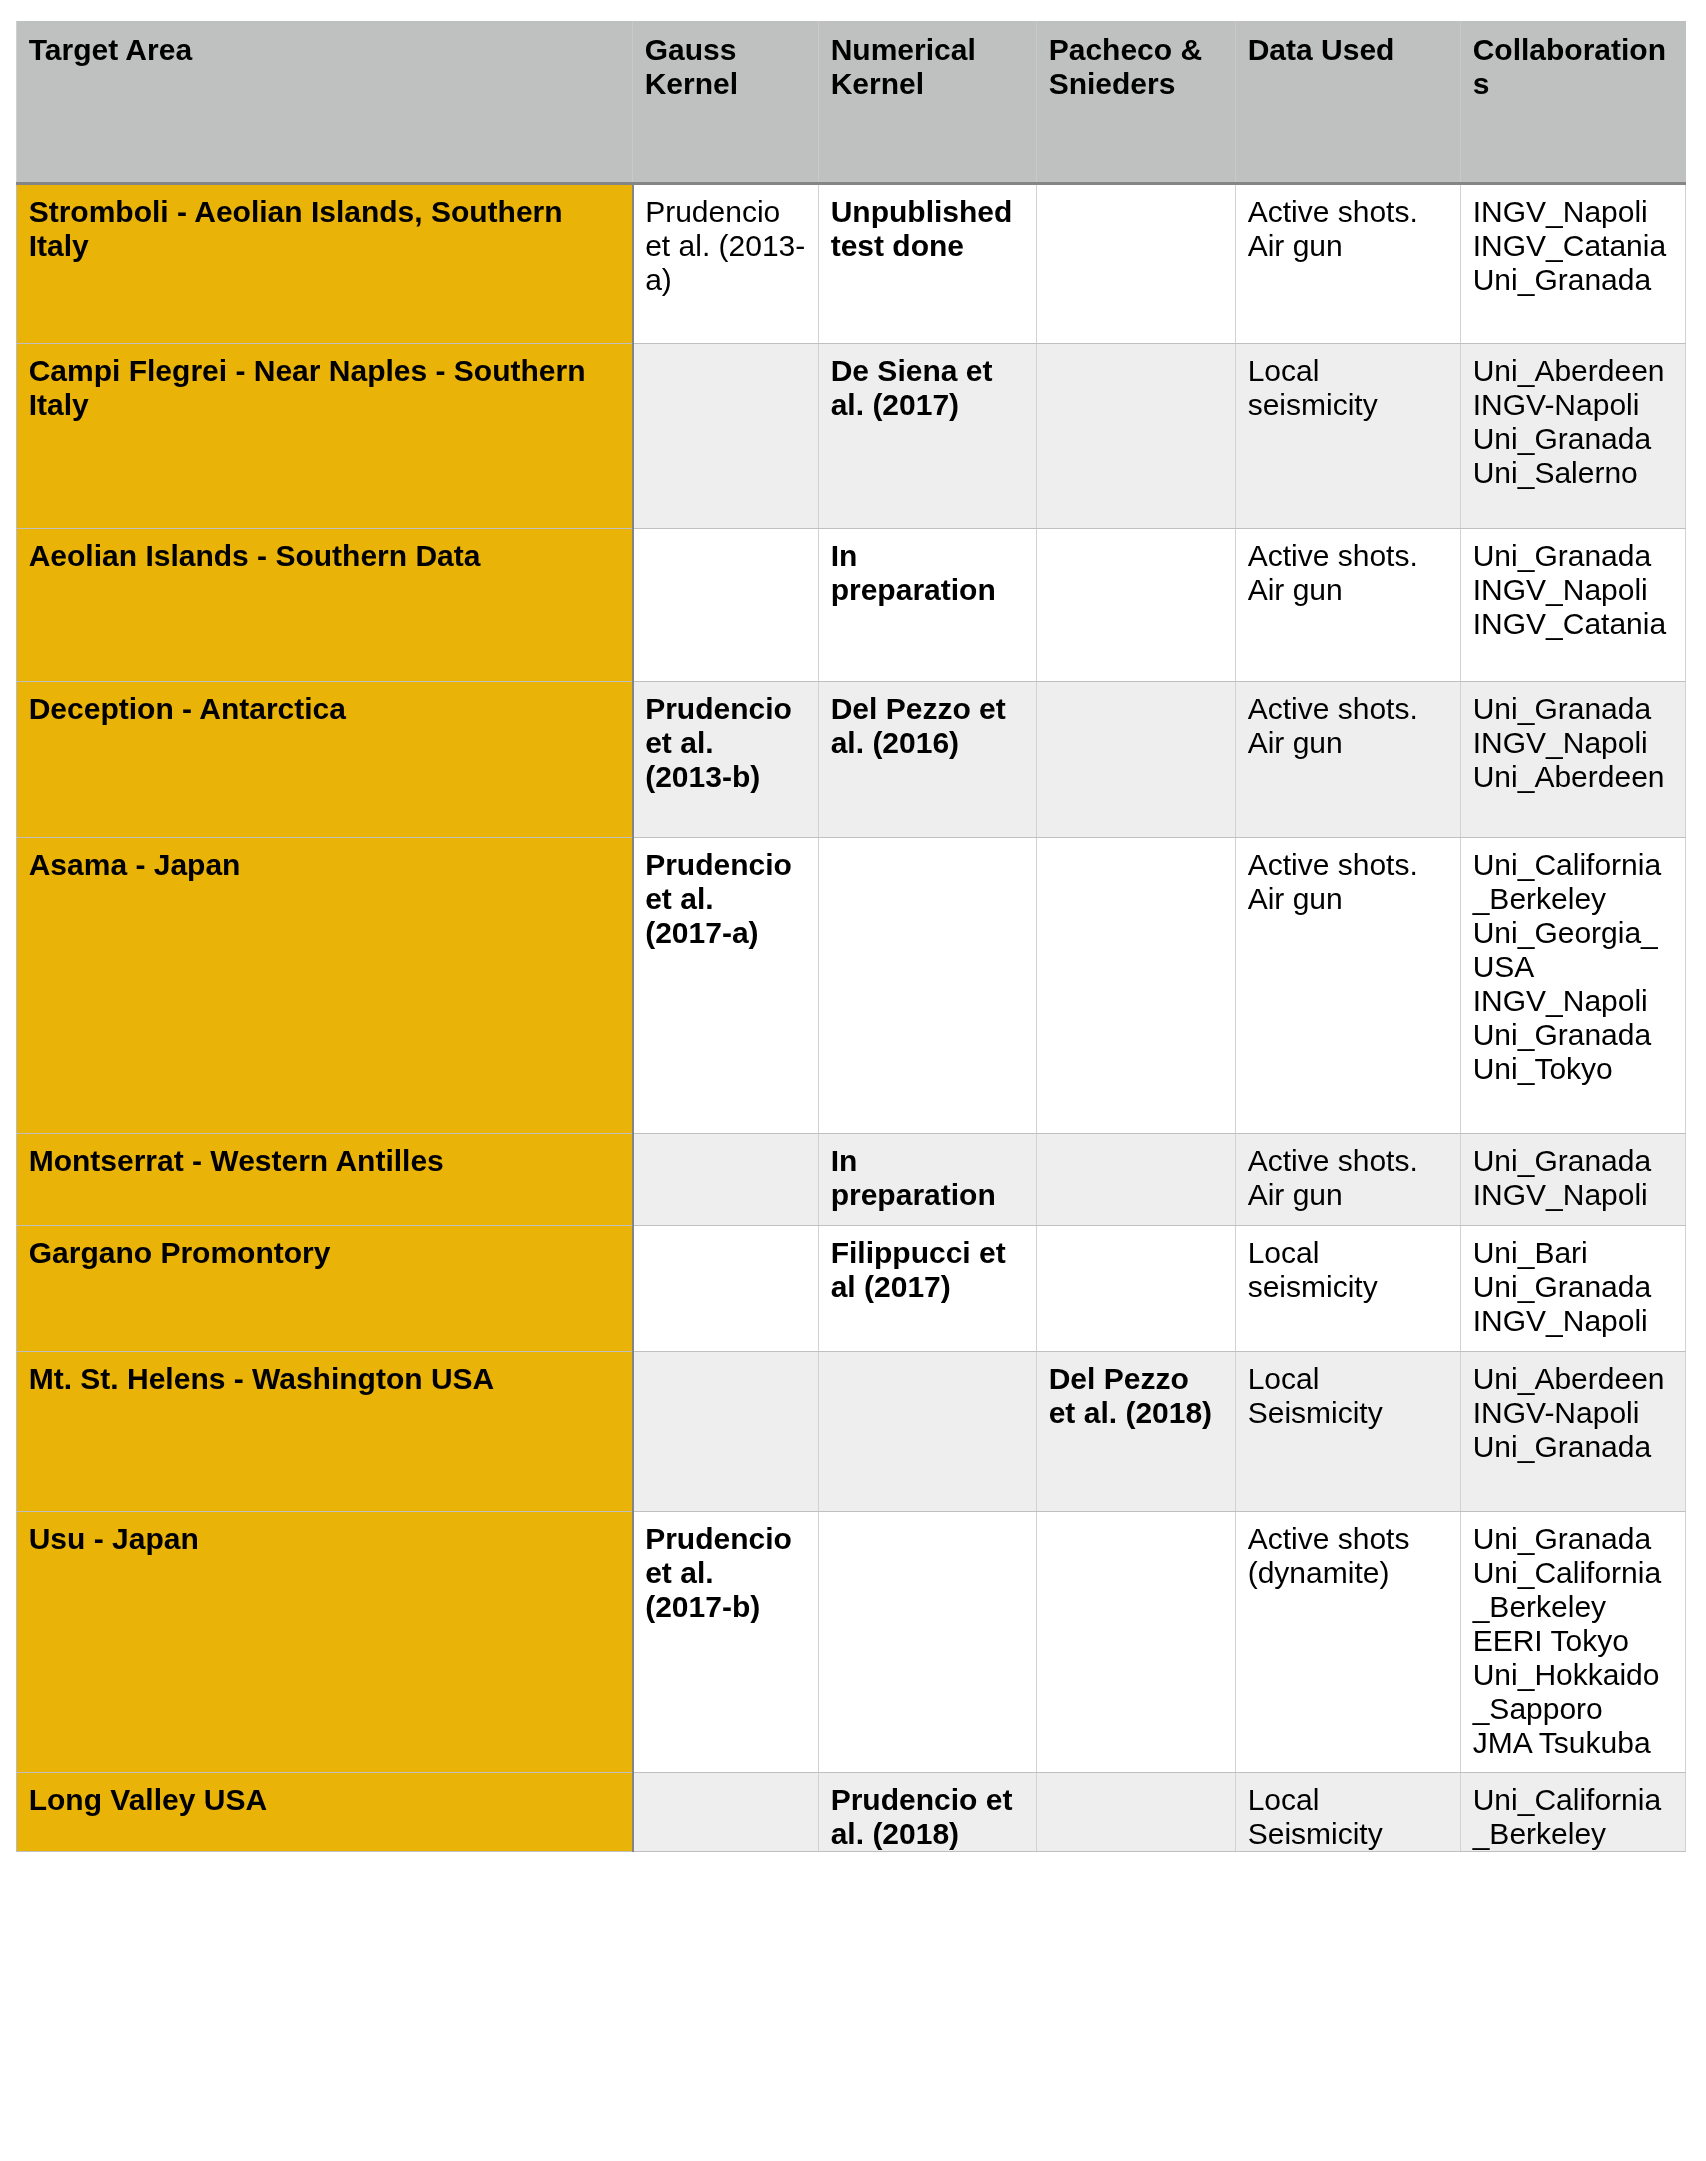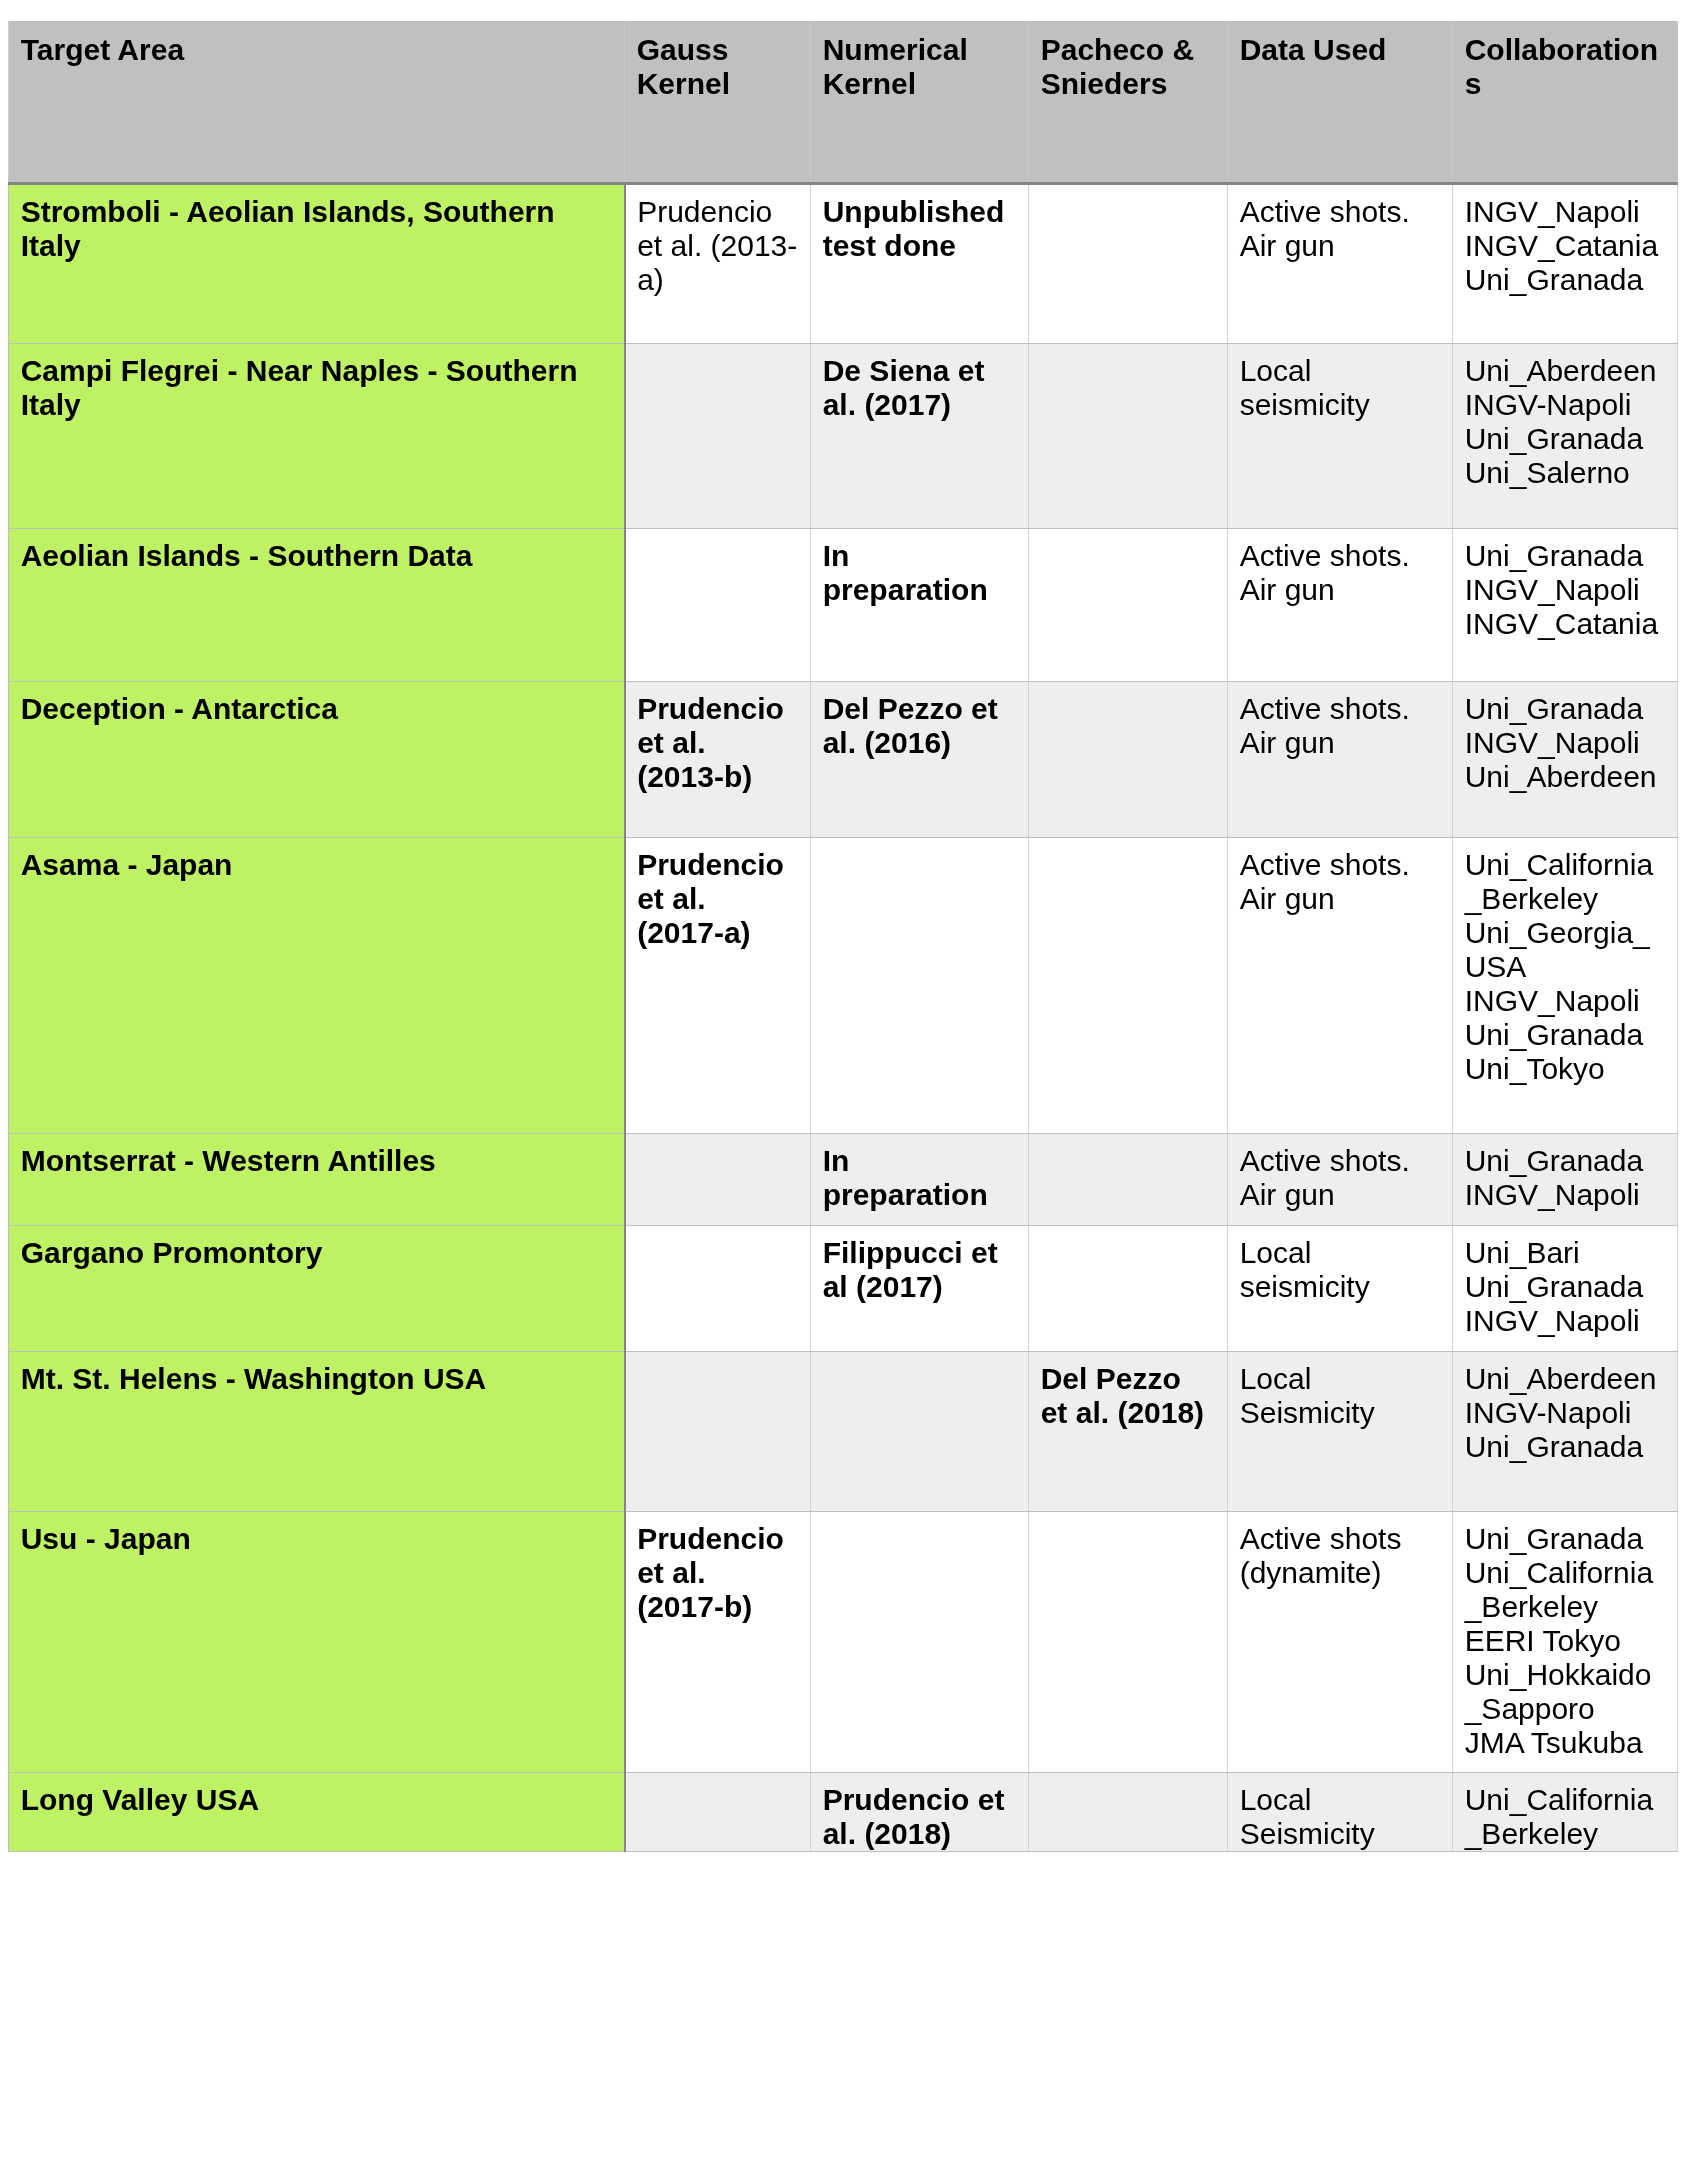--- a/index.html
+++ b/index.html
@@ -1,28 +1,28 @@
 <!DOCTYPE html>
 <html style="font-size:8.5px"><head>
 <meta charset="utf-8">
 <style>
   html, body { margin: 0; padding: 0; background: #ffffff; }
   body { width: 1706px; height: 2161px; position: relative; overflow: hidden;
          font-family: "Liberation Sans", sans-serif; color: #000; }
-  table { position: absolute; left: 8px; top: 21px; border-collapse: collapse;
+  table { position: absolute; left: 16px; top: 21px; border-collapse: collapse;
           table-layout: fixed; width: 1669px; font-size: 30px; line-height: 34px; }
   col.c1 { width: 616px; } col.c2 { width: 186px; } col.c3 { width: 218px; }
   col.c4 { width: 199px; } col.c5 { width: 225px; } col.c6 { width: 225px; }
   th, td { vertical-align: top; text-align: left; padding: 10.7px 11.7px 0 11.7px;
            border-left: 1.1px solid #d2d2d2; word-wrap: break-word; overflow-wrap: anywhere; }
   thead th { background: #bfc1c0; font-weight: bold; height: 149px; padding-top: 11.7px;
              border-bottom: 3.2px solid #858585; border-left: 1.1px solid #c9c9c9; }
   thead th:first-child { border-left: 0.5px solid #cfcfcf; }
   tbody td { border-bottom: 1.6px solid #c0c0c0; }
-  tbody td:first-child { background: #bef264; font-weight: bold; border-left: 1.6px solid #bcbcbc; }
+  tbody td:first-child { background: #eab308; font-weight: bold; border-left: 1.6px solid #bcbcbc; }
   tbody td:nth-child(2) { border-left: 2.1px solid #858585; }
   tbody td:last-child { border-right: 1.1px solid #d2d2d2; }
   tbody tr:nth-child(odd) td:not(:first-child) { background: #ffffff; }
   tbody tr:nth-child(even) td:not(:first-child) { background: #eeeeee; }
   .b { font-weight: bold; }
   .line { display: block; }
 </style>
 </head>
 <body>
 

